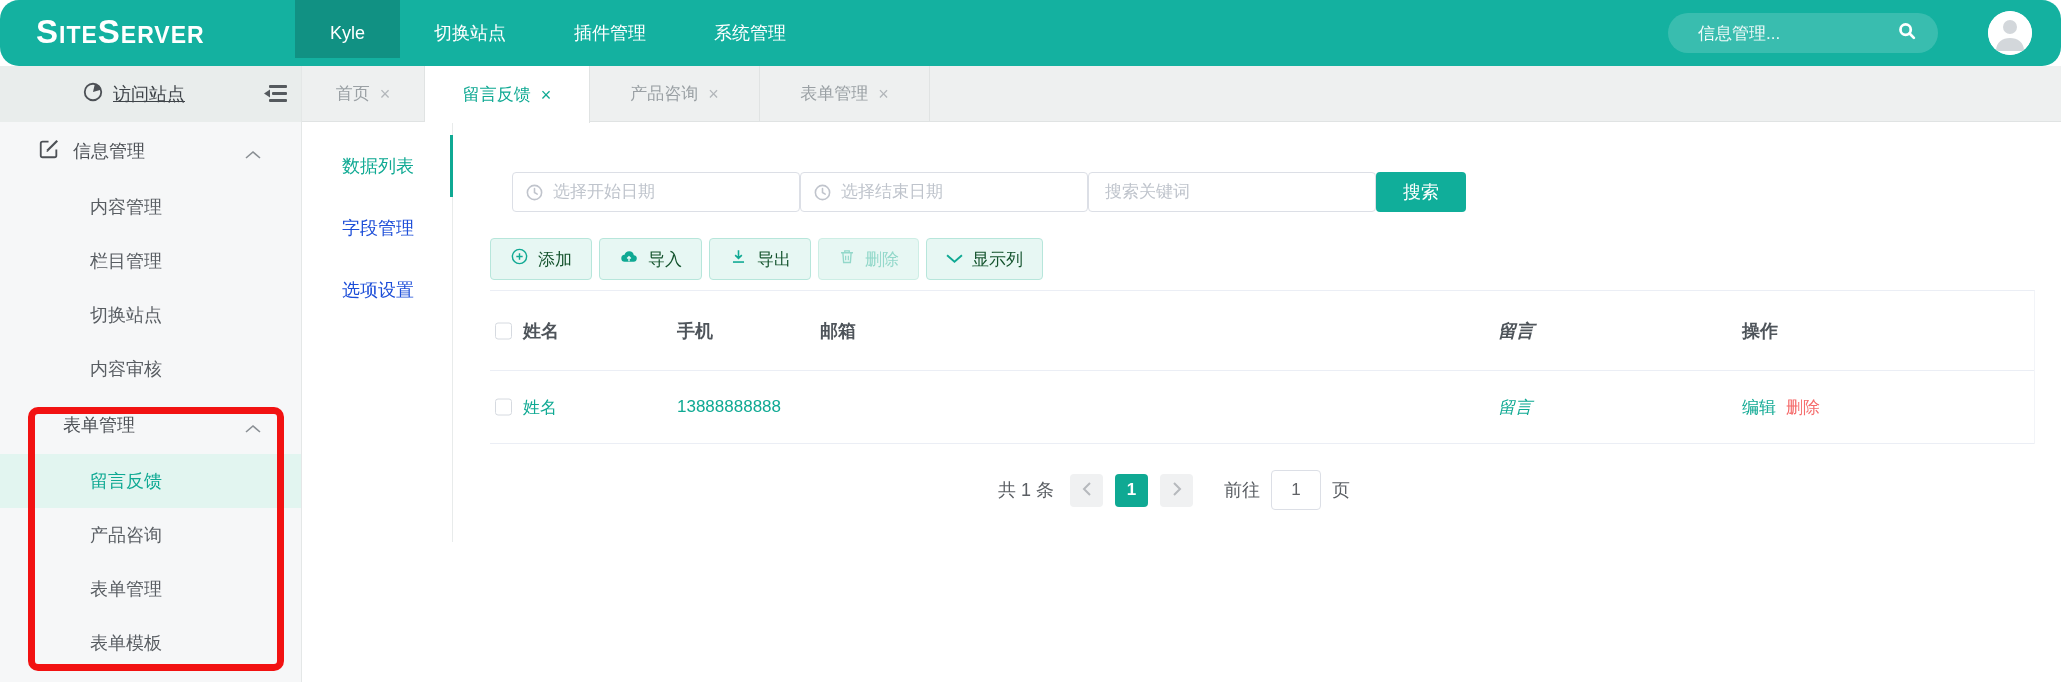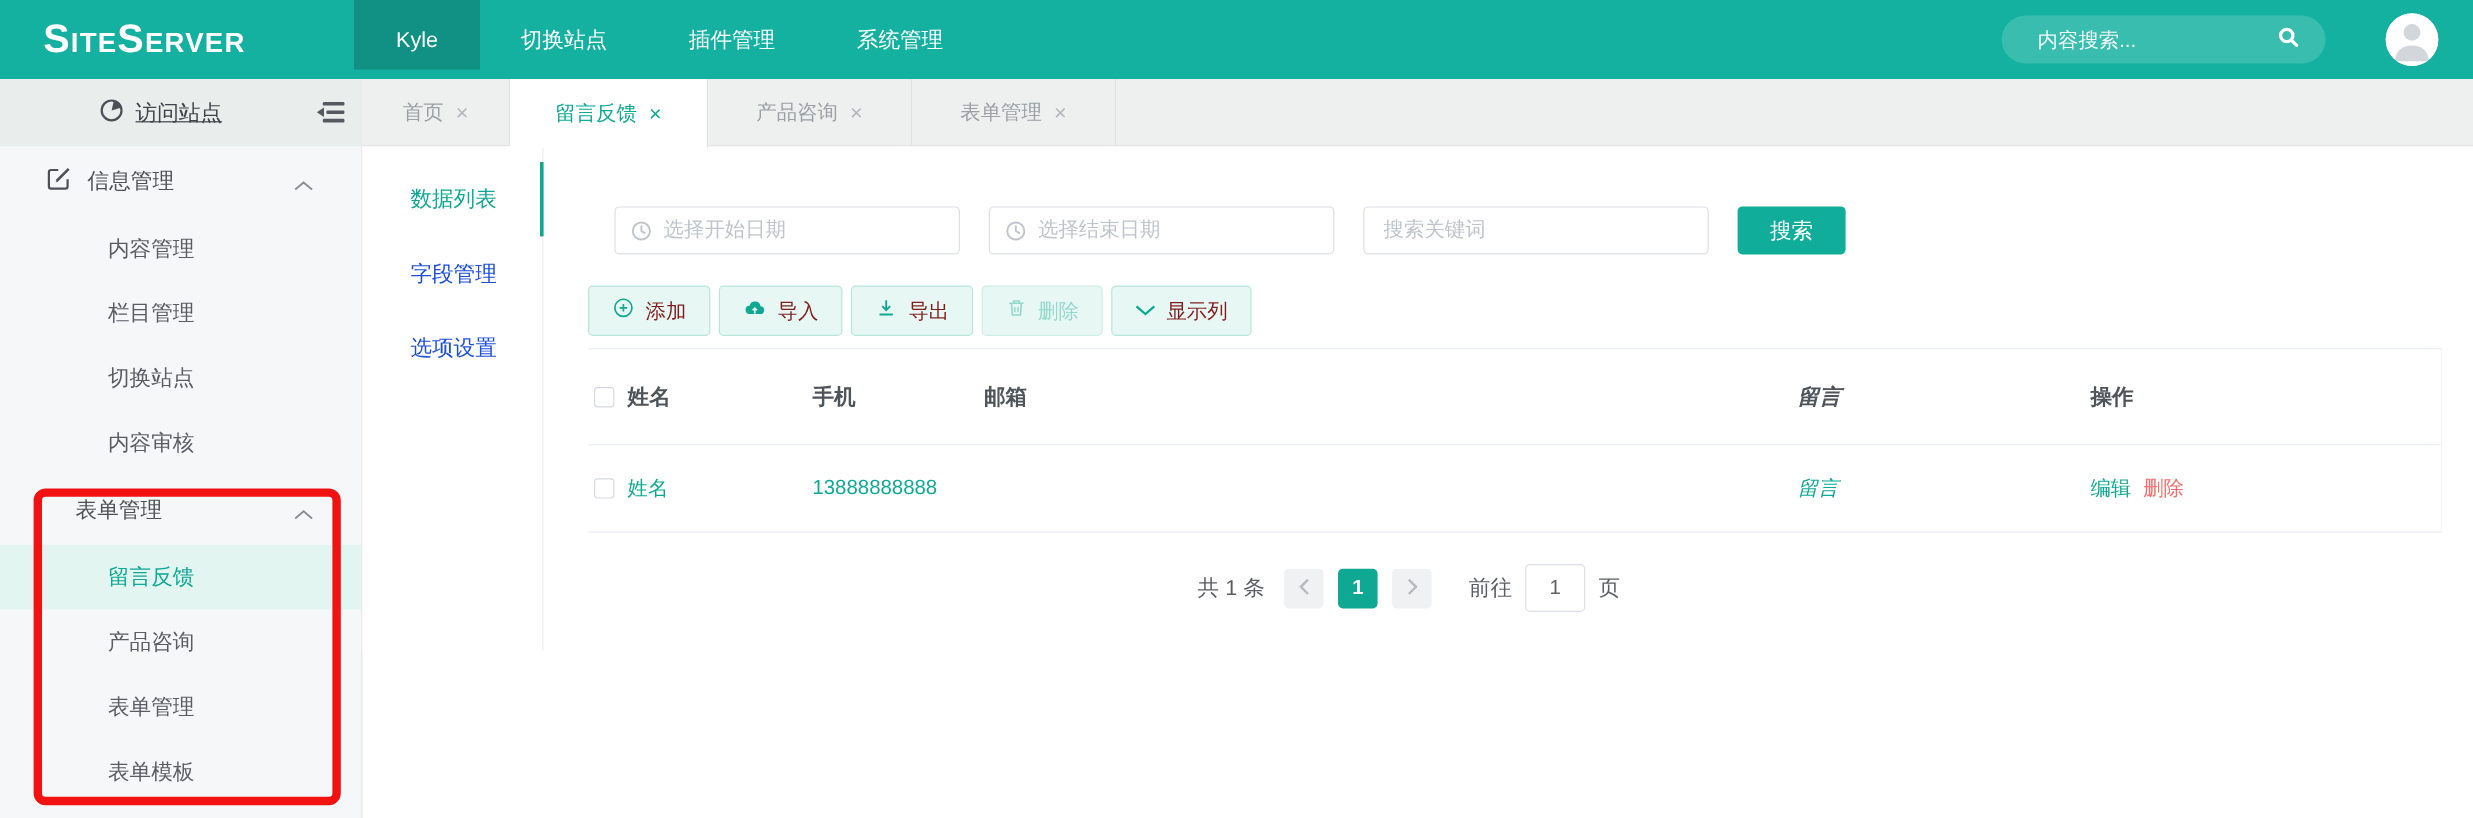--- a/index.html
+++ b/index.html
@@ -1,21 +1,21 @@
 <!DOCTYPE html>
 <html><head>
 <meta charset="utf-8">
 <style>
   * { margin:0; padding:0; box-sizing:border-box; }
   html,body { width:2061px; height:682px; overflow:hidden; }
   body { font-family:"Liberation Sans","DejaVu Sans",sans-serif; background:#fff; color:#444; }
   .screen { position:relative; width:2061px; height:682px; background:#fff; overflow:hidden; }
 
   
-  .topbar { position:absolute; left:0; top:0; width:2061px; height:66px; background:#14b1a0; display:flex; align-items:center; }
+  .topbar { position:absolute; left:0; top:0; width:2061px; height:66px; background:#14b1a0; display:flex; align-items:center;border-radius:19px; }
   .logo { position:absolute; left:36px; top:0; height:66px; line-height:64px; color:#fff; font-size:33px; font-weight:bold; font-variant:small-caps; letter-spacing:1px; cursor:pointer; }
   .topnav { position:absolute; left:295px; top:0; height:66px; display:flex; }
   .topnav-item { height:58px; line-height:66px; padding:0 34px; color:#fff; font-size:18px; cursor:pointer; }
   .topnav-item.active { background:#119183; padding:0 30px; min-width:105px; text-align:center; }
   .topsearch { position:absolute; left:1668px; top:13px; width:270px; height:40px; background:rgba(255,255,255,0.16); border-radius:20px; display:flex; align-items:center; padding:0 20px 0 30px; cursor:text; }
   .topsearch .ph { color:rgba(255,255,255,0.92); font-size:17px; flex:1; }
   .avatar { position:absolute; left:1988px; top:11px; width:44px; height:44px; border-radius:50%; background:#fff; overflow:hidden; cursor:pointer; }
 
   
   .tabbar { position:absolute; left:302px; top:66px; width:1759px; height:56px; background:#eef0f0; border-bottom:1px solid #e0e3e3; display:flex; }
@@ -39,30 +39,30 @@
   .redbox { position:absolute; left:28px; top:407px; width:256px; height:264px; border:7px solid #f21212; border-radius:10px; z-index:50; pointer-events:none; }
 
   
   .subnav { position:absolute; left:302px; top:122px; width:151px; height:420px; background:#fff; border-right:1px solid #e8ebeb; padding-top:13px; }
   .subnav-item { height:62px; line-height:62px; padding-left:40px; font-size:18px; color:#1d4ed8; cursor:pointer; position:relative; }
   .subnav-item.active { color:#0fa993; }
   .subnav-item.active .bar { position:absolute; right:-3px; top:0; width:5px; height:62px; background:#0fa993; }
 
   
   .content { position:absolute; left:453px; top:122px; width:1608px; height:560px; background:#fff; }
-  .filters { position:absolute; left:59px; top:50px; display:flex; gap:24px; align-items:center; }
+  .filters { position:absolute; left:59px; top:50px; display:flex; align-items:center; }
   .finput { width:288px; height:40px; border:1px solid #dcdfe6; border-radius:4px; position:relative; background:#fff; }
   .finput input { width:100%; height:38px; border:none; outline:none; background:transparent; font-size:17px; color:#606266; padding:0 14px 0 40px; font-family:inherit; }
   .finput.nopad input { padding-left:16px; }
   .finput .clock { position:absolute; left:12px; top:10px; }
   .finput input::placeholder { color:#bfc4cc; }
   .search-btn { width:90px; height:40px; background:#10ae9a; color:#fff; border:none; border-radius:4px; font-size:18px; cursor:pointer; font-family:inherit; }
 
   .toolbar { position:absolute; left:37px; top:116px; display:flex; gap:7px; }
-  .tbtn { height:42px; padding:0 19px; background:#e7f7f3; border:1px solid #b7e6db; border-radius:4px; color:#7f1d1d; font-size:17px; display:flex; align-items:center; gap:9px; cursor:pointer; font-family:inherit; }
+  .tbtn { height:42px; padding:0 19px; background:#e7f7f3; border:1px solid #b7e6db; border-radius:4px; color:#14532d; font-size:17px; display:flex; align-items:center; gap:9px; cursor:pointer; font-family:inherit; }
   .tbtn.disabled { color:#93d8ca; border-color:#cdeee5; cursor:not-allowed; }
 
   .dtable { position:absolute; left:37px; top:168px; width:1545px; border-top:1px solid #ebeef5; border-right:1px solid #f2f4f8; }
   .thead { height:80px; border-bottom:1px solid #ebeef5; position:relative; font-weight:bold; color:#4e545a; font-size:18px; }
   .trow { height:73px; border-bottom:1px solid #ebeef5; position:relative; font-size:17px; }
   .cell { position:absolute; top:50%; transform:translateY(-50%); white-space:nowrap; }
   .c-check { left:5px; } .c-name { left:33px; } .c-phone { left:187px; } .c-mail { left:330px; } .c-msg { left:1008px;font-style:italic; } .c-act { left:1252px; }
   .checkbox { width:17px; height:17px; border:1px solid #d6dae0; border-radius:3px; background:#fff; cursor:pointer; }
   .tlink { color:#0fa993; cursor:pointer; }
   .tlink.danger { color:#f56c6c; margin-left:10px; }
@@ -84,21 +84,21 @@
 
   <header class="topbar">
     <div class="logo">SiteServer</div>
     <nav class="topnav">
       <div class="topnav-item active">Kyle</div>
       <div class="topnav-item">切换站点</div>
       <div class="topnav-item">插件管理</div>
       <div class="topnav-item">系统管理</div>
     </nav>
     <div class="topsearch">
-      <span class="ph">内容搜索...</span>
+      <span class="ph">信息管理...</span>
       <span>
         <svg width="22" height="22" viewBox="0 0 24 24">
             <circle cx="10.5" cy="10.5" r="5.6" fill="none" stroke="#fff" stroke-width="3"></circle>
             <line x1="14.8" y1="14.8" x2="19.5" y2="19.5" stroke="#fff" stroke-width="3" stroke-linecap="round"></line>
           </svg>
       </span>
     </div>
     <div class="avatar">
       <svg width="44" height="44" viewBox="0 0 44 44">
         <circle cx="22" cy="22" r="22" fill="#ffffff"></circle>

